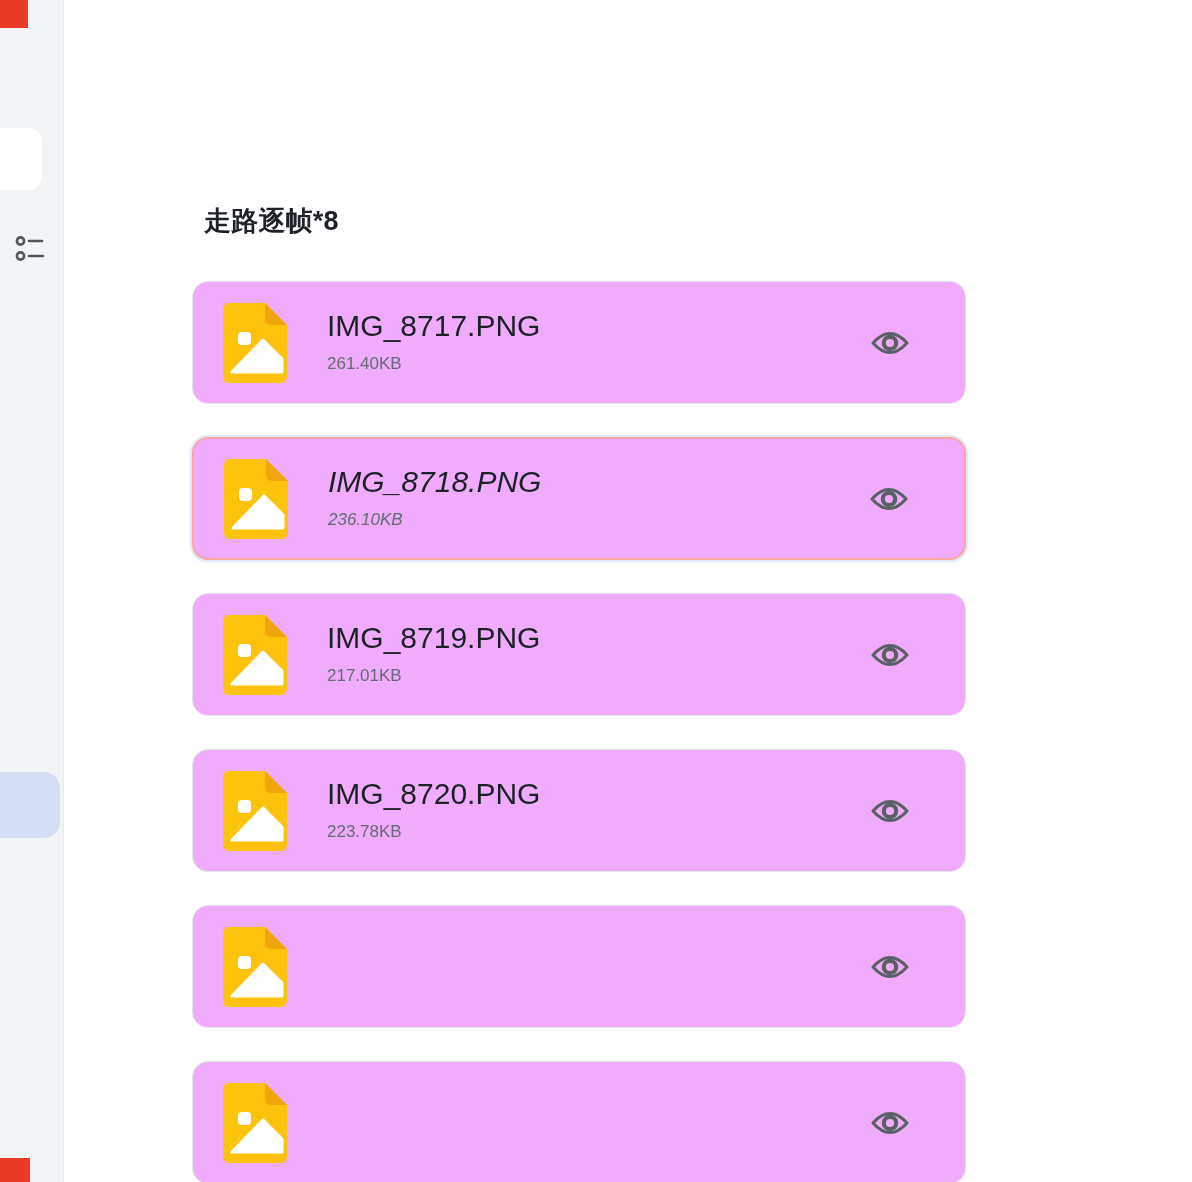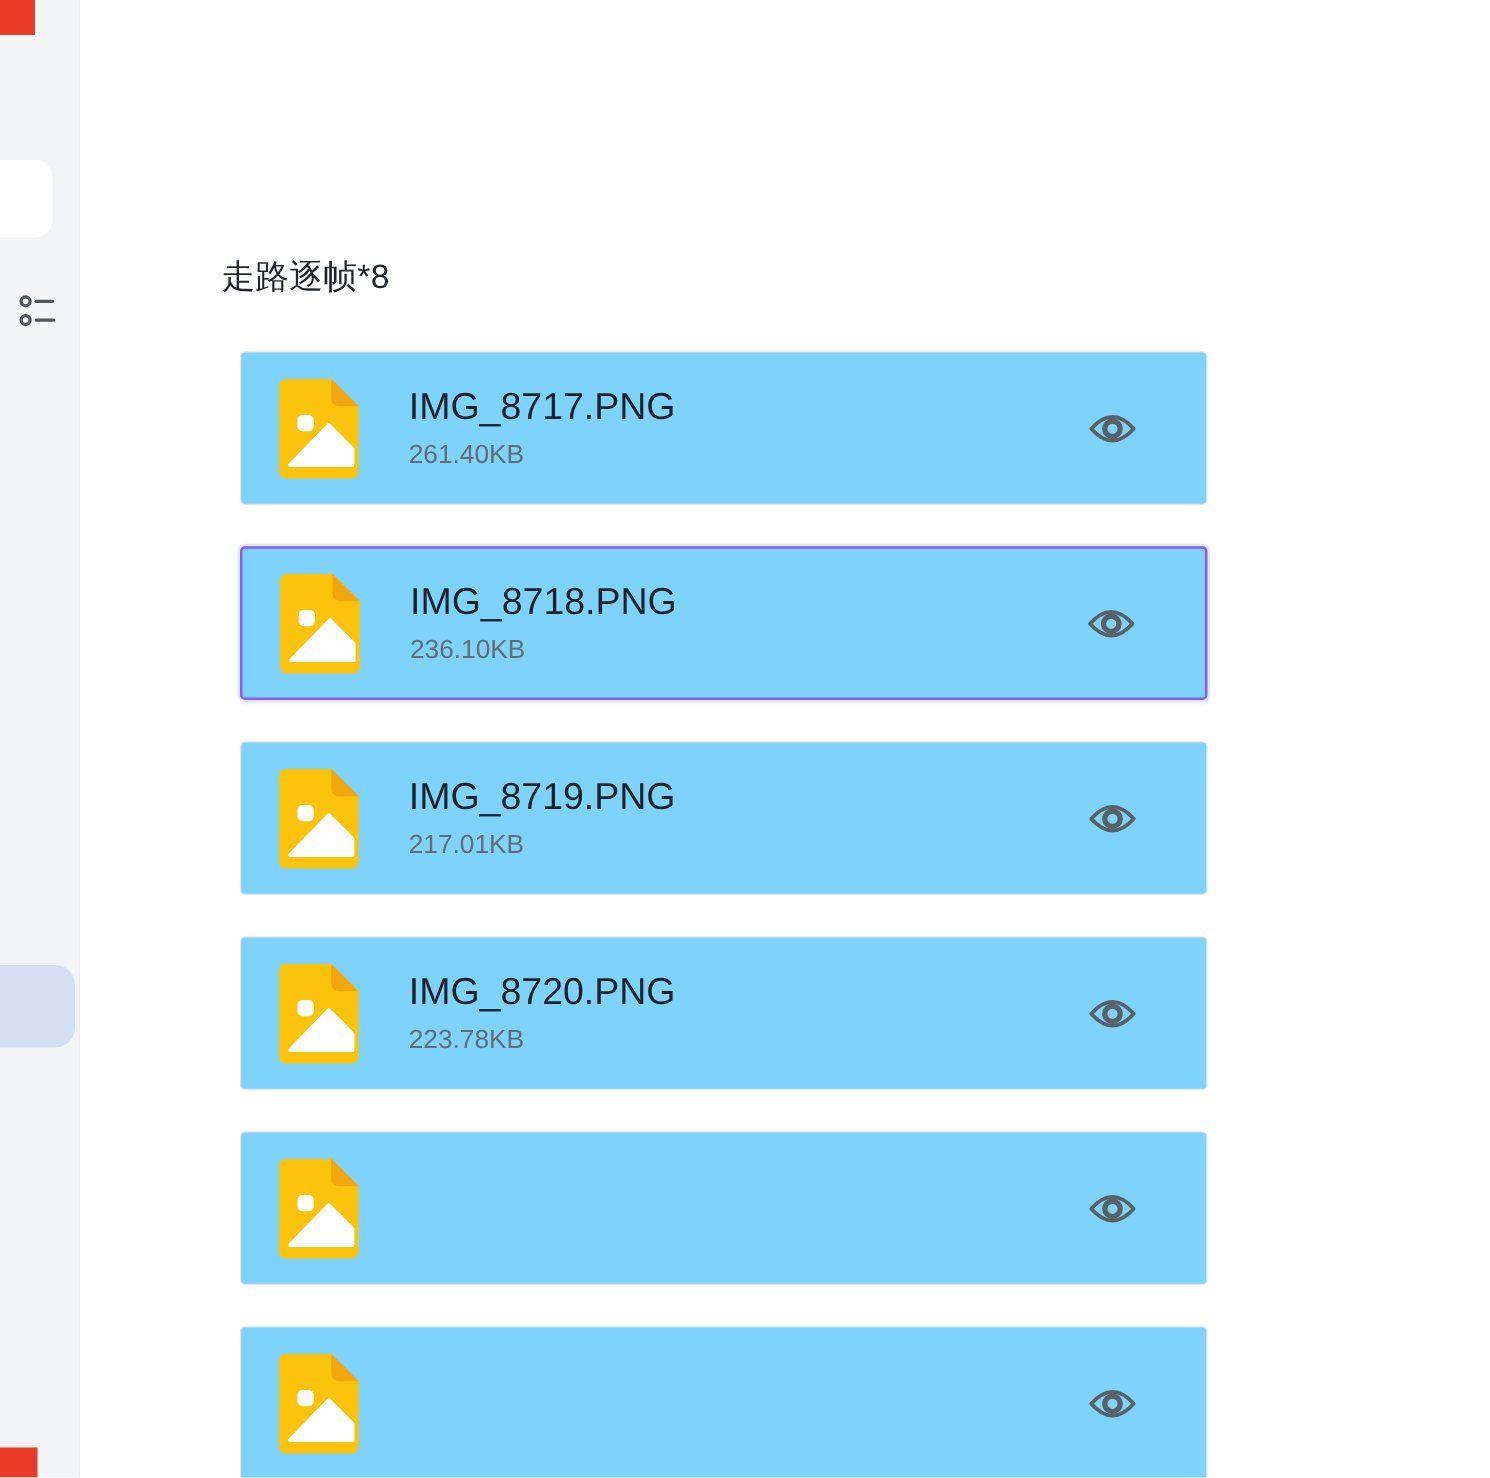--- a/index.html
+++ b/index.html
@@ -49,67 +49,68 @@
     z-index: 5;
   }
   .corner-marker.tl { left: 0; top: 0; width: 28px; height: 28px; }
   .corner-marker.bl { left: 0; top: 1158px; width: 30px; height: 24px; }
 
   
   .main { position: absolute; left: 64px; top: 0; right: 0; bottom: 0; }
 
   .page-title {
     position: absolute;
-    left: 113px; top: 202px;
+    left: 140px; top: 202px;
     margin: 0;
     font-size: 27px;
-    font-weight: 400;
+    font-weight: 700;
     color: #1f2329;
     line-height: 38px;
     letter-spacing: 0.2px;
   }
 
   .cards {
     position: absolute;
     left: 128px; top: 281px;
     width: 774px;
     display: flex;
     flex-direction: column;
     gap: 33px;
   }
 
   .file-card {
     box-sizing: border-box;
     height: 123px;
-    background: #7dd3fc;
+    background: #f0abfc;
     border: 1px solid #e4e5e8;
-    border-radius: 4px;
+    border-radius: 16px;
     display: flex;
     align-items: center;
     padding: 0 56px 0 30px;
     cursor: pointer;
   }
   .file-card.selected {
-    border: 2px solid #8b5cf6;
+    border: 2px solid #fca5a5;
     box-shadow: 0 0 0 2px #e0e9fa, 0 2px 8px rgba(31,35,41,0.05);
+    font-style: italic;
   }
 
   .file-icon { width: 64px; height: 80px; flex: 0 0 auto; display: block; }
 
   .meta { margin-left: 40px; min-width: 0; }
   .fname {
     font-size: 30px;
     font-weight: 500;
     color: #1c2127;
     line-height: 36px;
     white-space: nowrap;
   }
   .fsize {
     margin-top: 7px;
-    font-size: 21px;
+    font-size: 17px;
     font-weight: 400;
     color: #656b74;
     line-height: 26px;
   }
 
   .eye {
     margin-left: auto;
     width: 38px; height: 38px;
     display: flex; align-items: center; justify-content: center;
     color: #596066;

